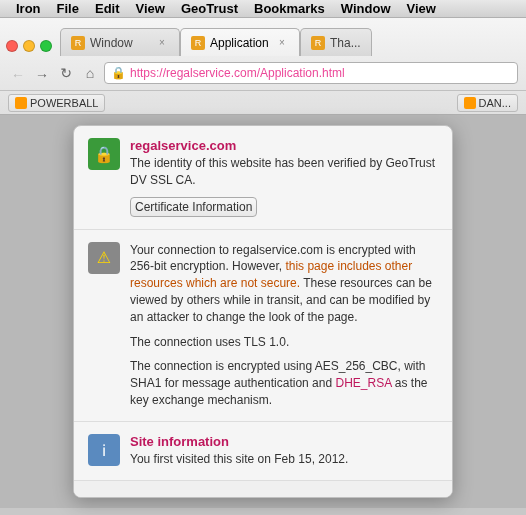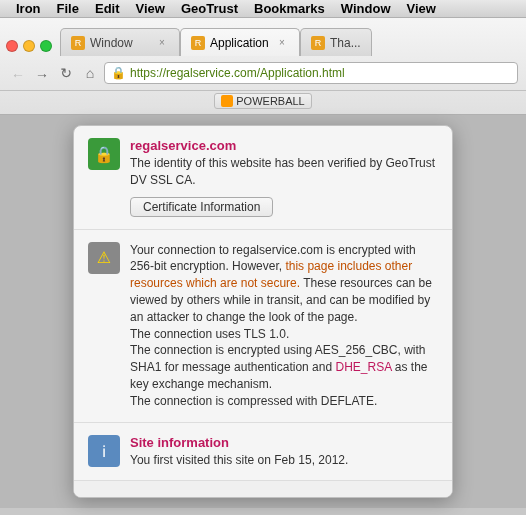--- a/index.html
+++ b/index.html
@@ -144,33 +144,32 @@
       align-items: center;
       padding: 0 6px;
       gap: 4px;
       font-size: 12px;
     }
     .lock-icon {
       color: #2a7a2a;
       font-size: 12px;
     }
     .address-text {
-      color: #4d7c0f;
+      color: #ec4899;
       font-size: 12px;
     }
 
     
     .bookmarks-bar {
       display: flex;
       align-items: center;
       padding: 2px 8px;
       height: 24px;
       gap: 6px;
       border-top: 1px solid #c0c0c0;
-      flex-direction: column;
     }
     .bookmark-item {
       display: flex;
       align-items: center;
       gap: 3px;
       font-size: 11px;
       color: #333;
       background: linear-gradient(to bottom, #f0f0f0, #e0e0e0);
       border: 1px solid #bbb;
       border-radius: 3px;
@@ -238,21 +237,21 @@
     .section-body .highlight-orange {
       color: #c05000;
     }
     .section-body .highlight-blue {
       color: #be185d;
     }
 
     .cert-btn {
       margin-top: 8px;
       display: inline-block;
-      padding: 2px 12px;
+      padding: 2px 4px;
       border: 1px solid #aaa;
       border-radius: 4px;
       background: linear-gradient(to bottom, #f8f8f8, #e8e8e8);
       font-size: 12px;
       color: #333;
       cursor: pointer;
     }
 
     
     .green-lock {
@@ -292,21 +291,21 @@
       color: white;
       font-size: 16px;
     }
 
     .popup-footer {
       padding: 8px 14px;
       background: #f0f0f0;
     }
 
     .paragraph-gap {
-      margin-top: 0;
+      margin-top: 8px;
     }
   </style>
 </head>
 <body>
 
 <div class="menubar">
   <span class="menubar-item app-name">Iron</span>
   <span class="menubar-item">File</span>
   <span class="menubar-item">Edit</span>
   <span class="menubar-item">View</span>
@@ -386,21 +385,20 @@
           <div class="warning-icon-box">⚠</div>
         </div>
         <div class="section-content">
           <div class="section-body">
             <span>Your connection to regalservice.com is encrypted with 256-bit encryption. However, </span><span class="highlight-orange">this page includes other resources which are not secure.</span><span> These resources can be viewed by others while in transit, and can be modified by an attacker to change the look of the page.</span>
           </div>
           <div class="section-body paragraph-gap">The connection uses TLS 1.0.</div>
           <div class="section-body paragraph-gap">
             <span>The connection is encrypted using AES_256_CBC, with SHA1 for message authentication and </span><span class="highlight-blue">DHE_RSA</span><span> as the key exchange mechanism.</span>
           </div>
-          <div class="section-body paragraph-gap highlight-blue">The connection is compressed with DEFLATE.</div>
         </div>
       </div>
     </div>
 
     <div class="popup-section">
       <div class="section-row">
         <div class="section-icon">
           <div class="info-icon-box">ℹ</div>
         </div>
         <div class="section-content">

